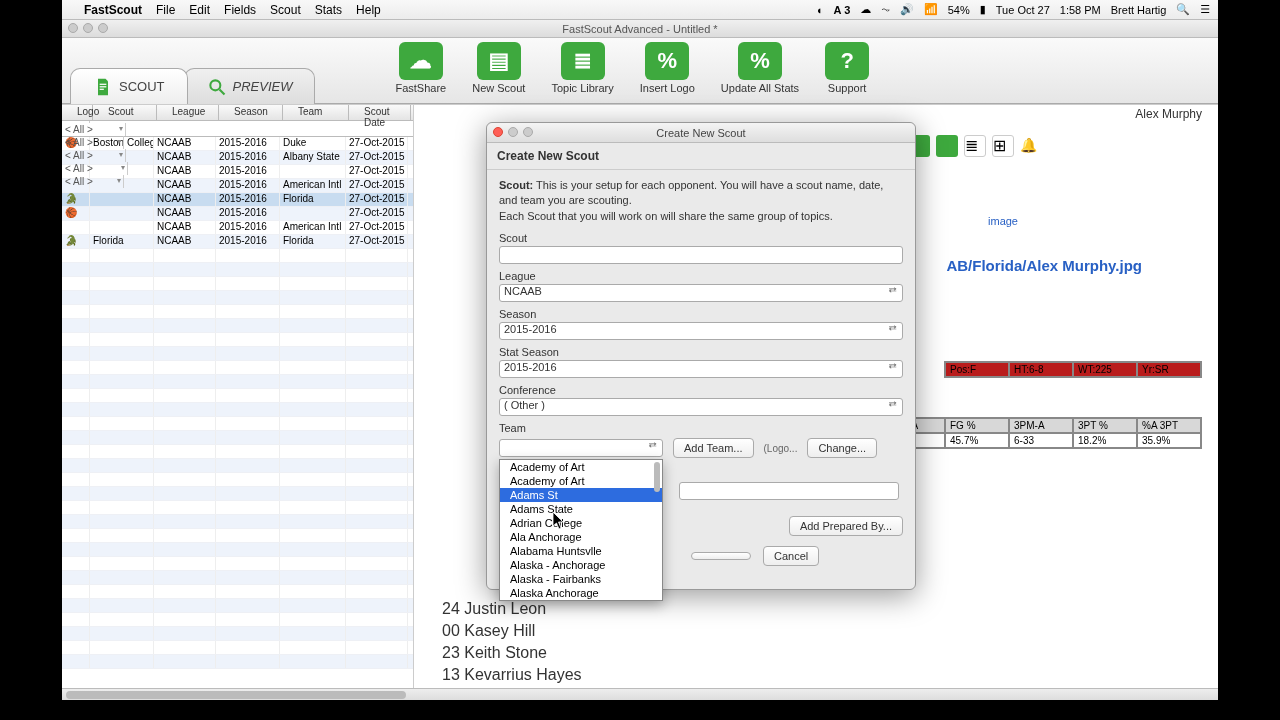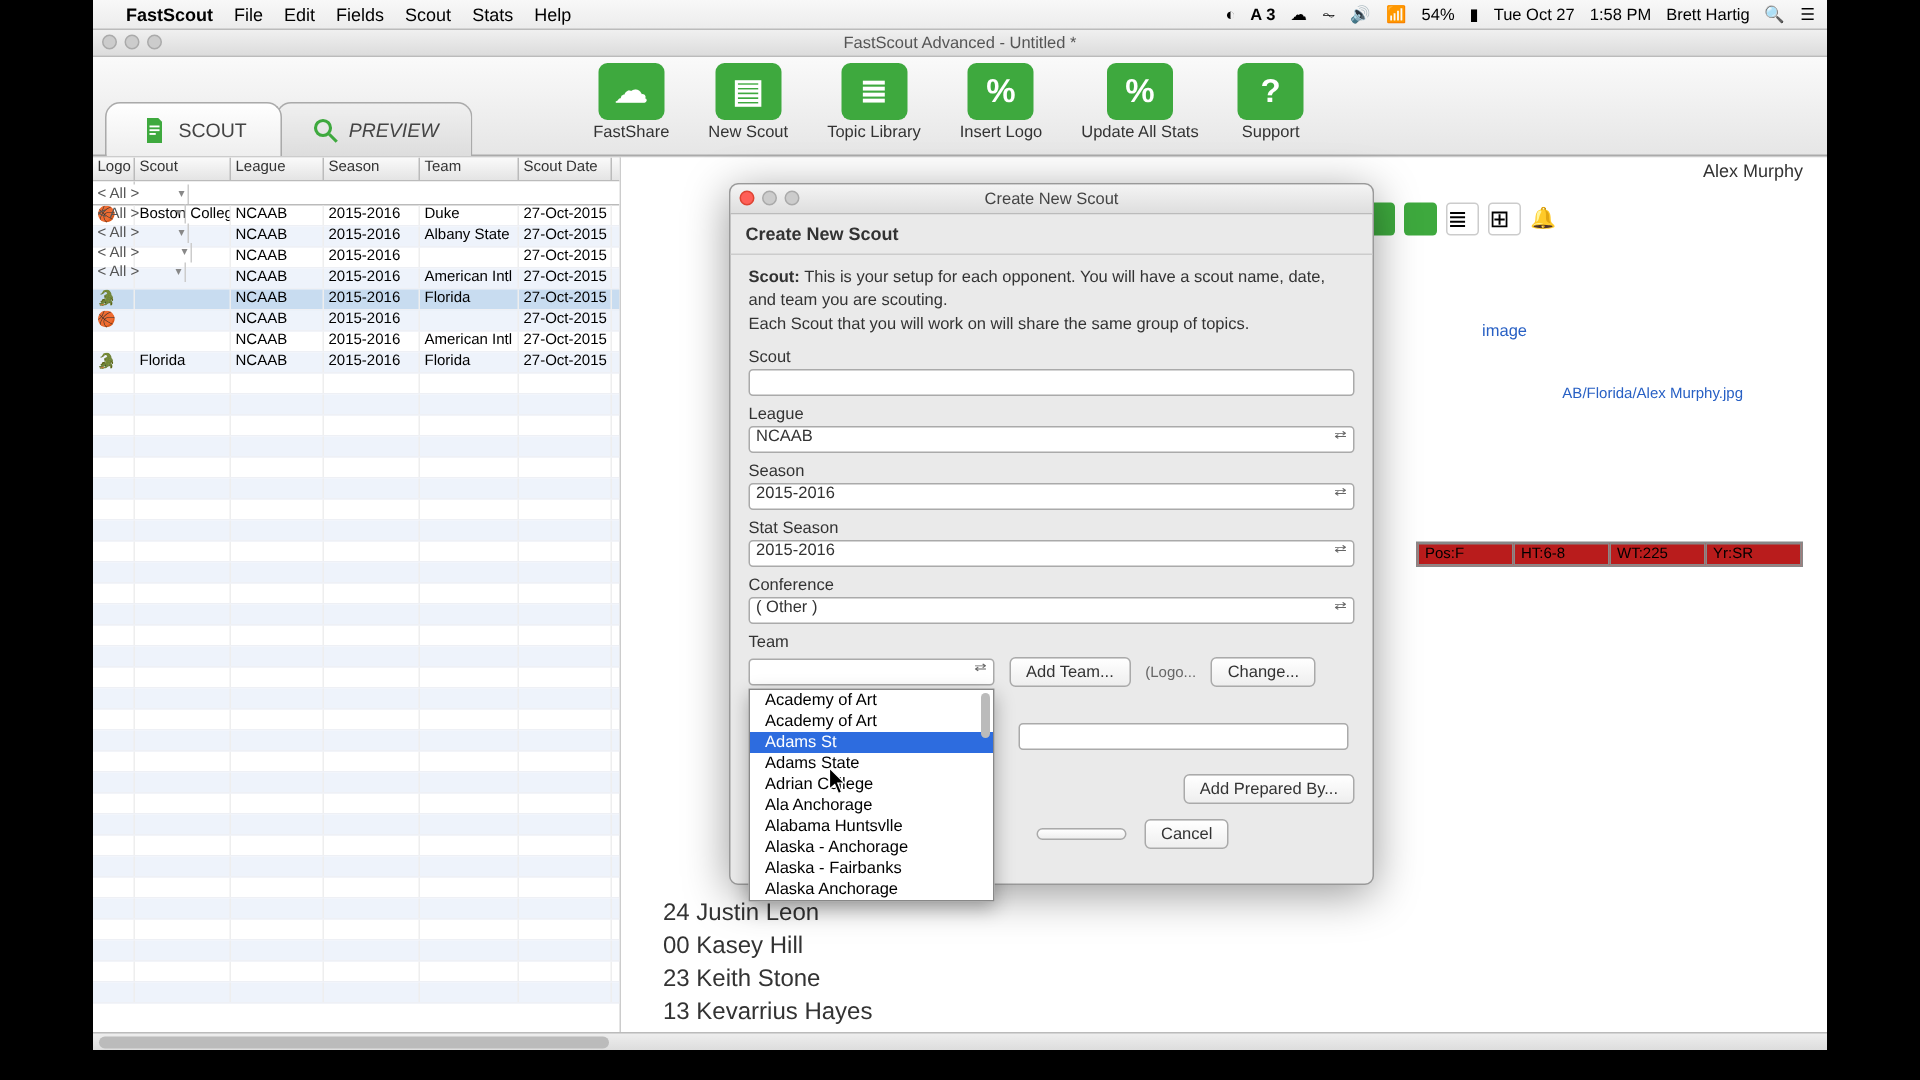--- a/index.html
+++ b/index.html
@@ -17,38 +17,38 @@
 .tab { display: flex; align-items: center; gap: 6px; padding: 8px 22px; border: 1px solid #aaa; border-bottom: none; border-radius: 10px 10px 0 0; background: linear-gradient(#fff,#eee); font-size: 13px; color: #444; height: 36px; margin-top: 26px;}
 .tab-scout svg, .tab-preview svg { width: 20px; height: 20px; }
 .tab-scout { position: relative; z-index: 2; }
 .tab-preview { background: linear-gradient(#f0f0f0,#ddd); margin-left: -4px; z-index: 1; font-style: italic;}
 .tool-buttons { display: flex; gap: 26px; margin-left: 80px; }
 .tool-btn { display: flex; flex-direction: column; align-items: center; gap: 2px; font-size: 11px; color: #333; }
 .tool-icon { width: 44px; height: 38px; background: #3ea93e; border-radius: 6px; display: flex; align-items: center; justify-content: center; color: #fff; font-size: 22px; font-weight: bold;}
 .content { display: flex; height: calc(100% - 104px - 12px); background: #fff; border-top: 1px solid #ccc;}
 .grid { width: 352px; border-right: 1px solid #ccc; overflow: hidden; font-size: 10px; }
 .grid-head { display: flex; background: linear-gradient(#fafafa,#e4e4e4); border-bottom: 1px solid #bbb; height: 16px; }
-.grid-head div { border-right: 1px solid #bbb; padding: 1px 3px; color: #333;}
+.grid-head div { border-right: 1px solid #bbb; padding: 1px 15px; color: #333;}
 .grid-filter { display: flex; border-bottom: 1px solid #bbb; height: 16px; background: #fff; flex-direction: column;}
 .grid-filter div { border-right: 1px solid #ccc; padding: 1px 3px; color: #555; position: relative;}
 .grid-filter div::after { content:"▾"; position:absolute; right:2px; font-size:8px; color:#888;}
 .grid-filter div:first-child::after { content:"";}
 .grid-rows div.row { display: flex; height: 14px; border-bottom: 1px solid #eef0f5;}
 .grid-rows div.row:nth-child(even){ background:#eef3fb;}
 .grid-rows div.row.sel { background:#c8dcf0;}
 .grid-rows div.row span { border-right: 1px solid #eee; padding: 0 3px; overflow: hidden; white-space: nowrap;}
 .c-logo{width:28px;} .c-scout{width:64px;} .c-league{width:62px;} .c-season{width:64px;} .c-team{width:66px;} .c-date{width:62px;}
 .right-panel { flex:1; position: relative; background:#fff;}
 .rp-title { position:absolute; right:16px; top:2px; font-size:12px; font-weight:normal; color:#333;}
 .rp-icons { position:absolute; right:180px; top:30px; display:flex; gap:6px; align-items:center;}
 .rp-icons .gbtn{width:22px;height:22px;background:#3ea93e;border-radius:3px;display:inline-block;}
 .rp-icons .o{width:22px;height:22px;border:1px solid #ccc;border-radius:3px;display:inline-block;background:#fff;}
 .rp-icons .bell{width:18px;height:18px;color:#e88b20;font-size:14px;}
 .rp-link{position:absolute;right:200px;top:110px;font-size:11px;color:#2860c4;}
-.rp-path{position:absolute;right:56px;top:152px;font-size:10px;color:#2860c4;}
+.rp-path{position:absolute;right:76px;top:152px;font-size:15px;color:#2860c4;font-weight:bold;}
 .stat-table{position:absolute;right:16px;top:256px;border:1px solid #888;font-size:10px;}
 .stat-table .hdr, .stat-table .rw { display:flex;}
 .stat-table span{border:1px solid #888;padding:1px 4px;width:64px;background:#b91c1c;white-space:nowrap;overflow:hidden;}
 .stat-table2{position:absolute;right:16px;top:312px;border:1px solid #888;font-size:10px;}
 .stat-table2 .hdr, .stat-table2 .rw { display:flex;}
 .stat-table2 span{border:1px solid #888;padding:1px 4px;width:64px;background:#d8d8d8;white-space:nowrap;overflow:hidden;}
 .stat-table2 .rw span{background:#fff;}
 .roster{position:absolute;left:380px;bottom:14px;font-size:16px;color:#333;}
 .roster div{padding:2px 0;}
 .scrollbar-bottom { position:absolute; left:0; right:0; bottom:0; height:12px; background:linear-gradient(#eee,#ddd); border-top:1px solid #bbb;}
@@ -506,20 +506,36 @@
       <div class="rp-link">image</div>
       <div class="rp-path">AB/Florida/Alex Murphy.jpg</div>
       <div class="stat-table">
         <div class="hdr" id="st1h">
             <span>Pos:F</span>
             <span>HT:6-8</span>
             <span>WT:225</span>
             <span>Yr:SR</span>
           </div>
       </div>
+      <div class="stat-table2">
+        <div class="hdr" id="st2h">
+            <span>FGM-A</span>
+            <span>FG %</span>
+            <span>3PM-A</span>
+            <span>3PT %</span>
+            <span>%A 3PT</span>
+          </div>
+        <div class="rw" id="st2r">
+            <span>42-92</span>
+            <span>45.7%</span>
+            <span>6-33</span>
+            <span>18.2%</span>
+            <span>35.9%</span>
+          </div>
+      </div>
     </div>
   </div>
 
   <div class="roster" id="roster">
       <div>24 Justin Leon</div>
       <div>00 Kasey Hill</div>
       <div>23 Keith Stone</div>
       <div>13 Kevarrius Hayes</div>
     </div>
 

